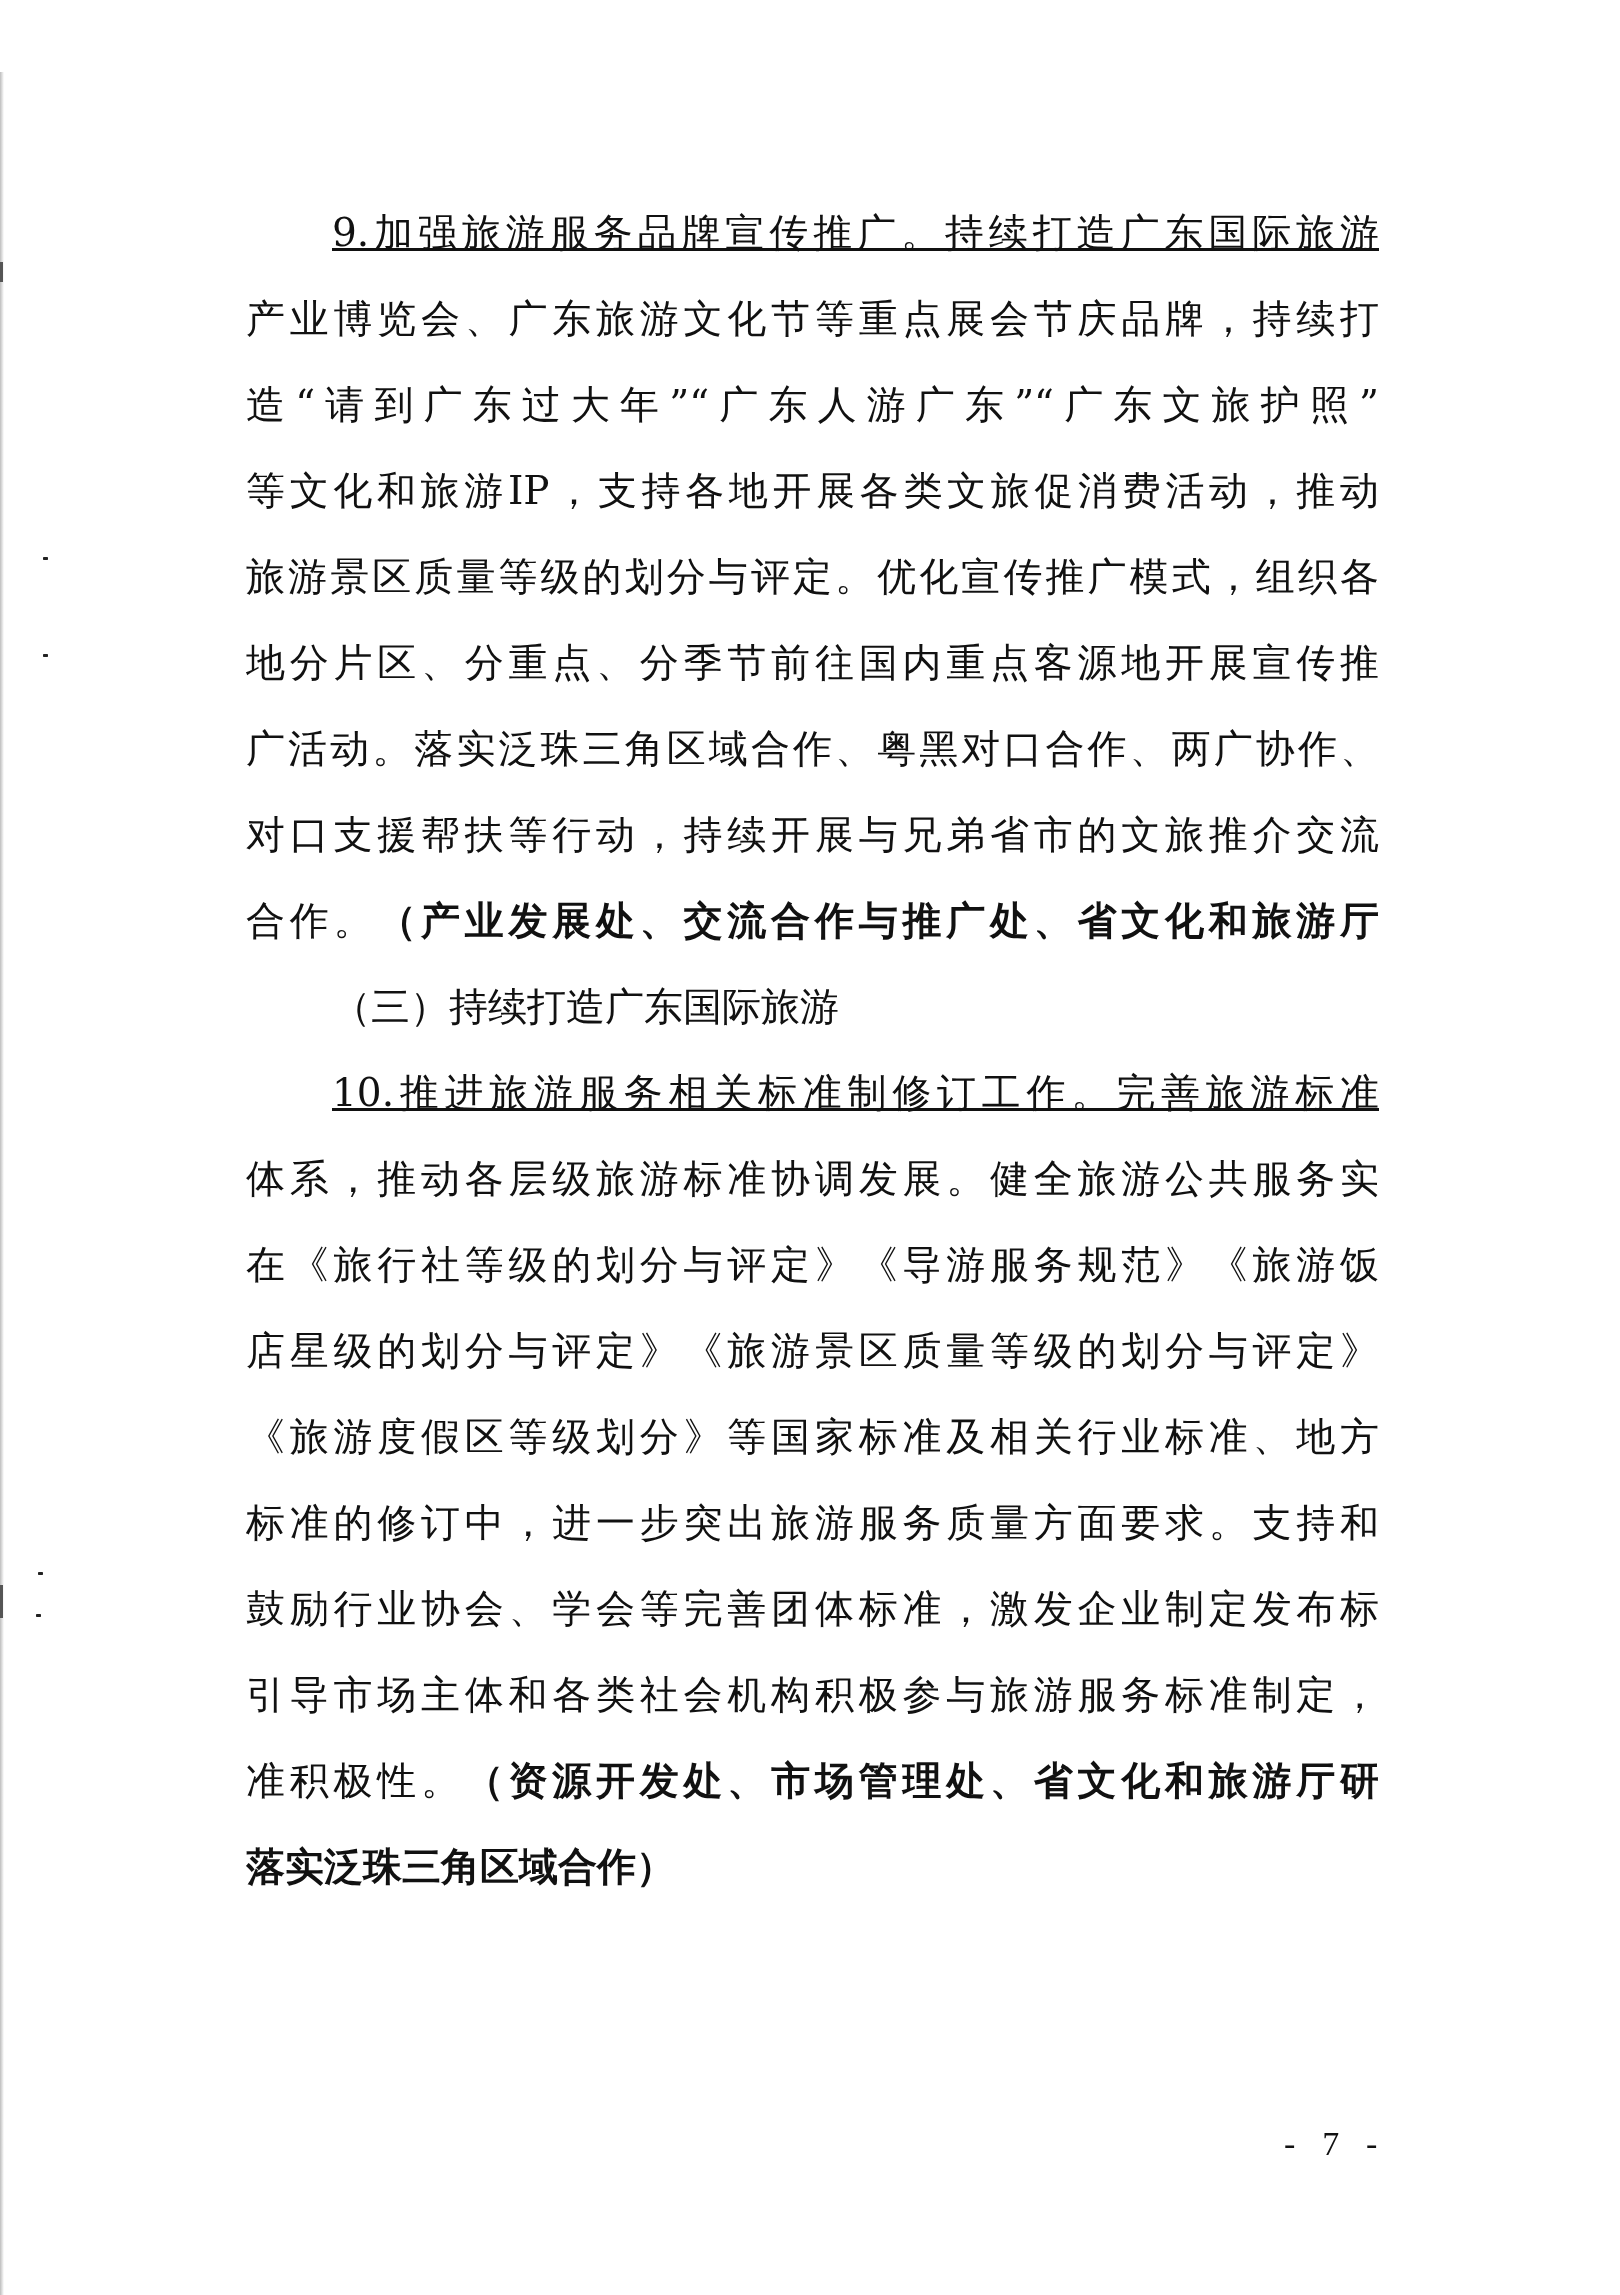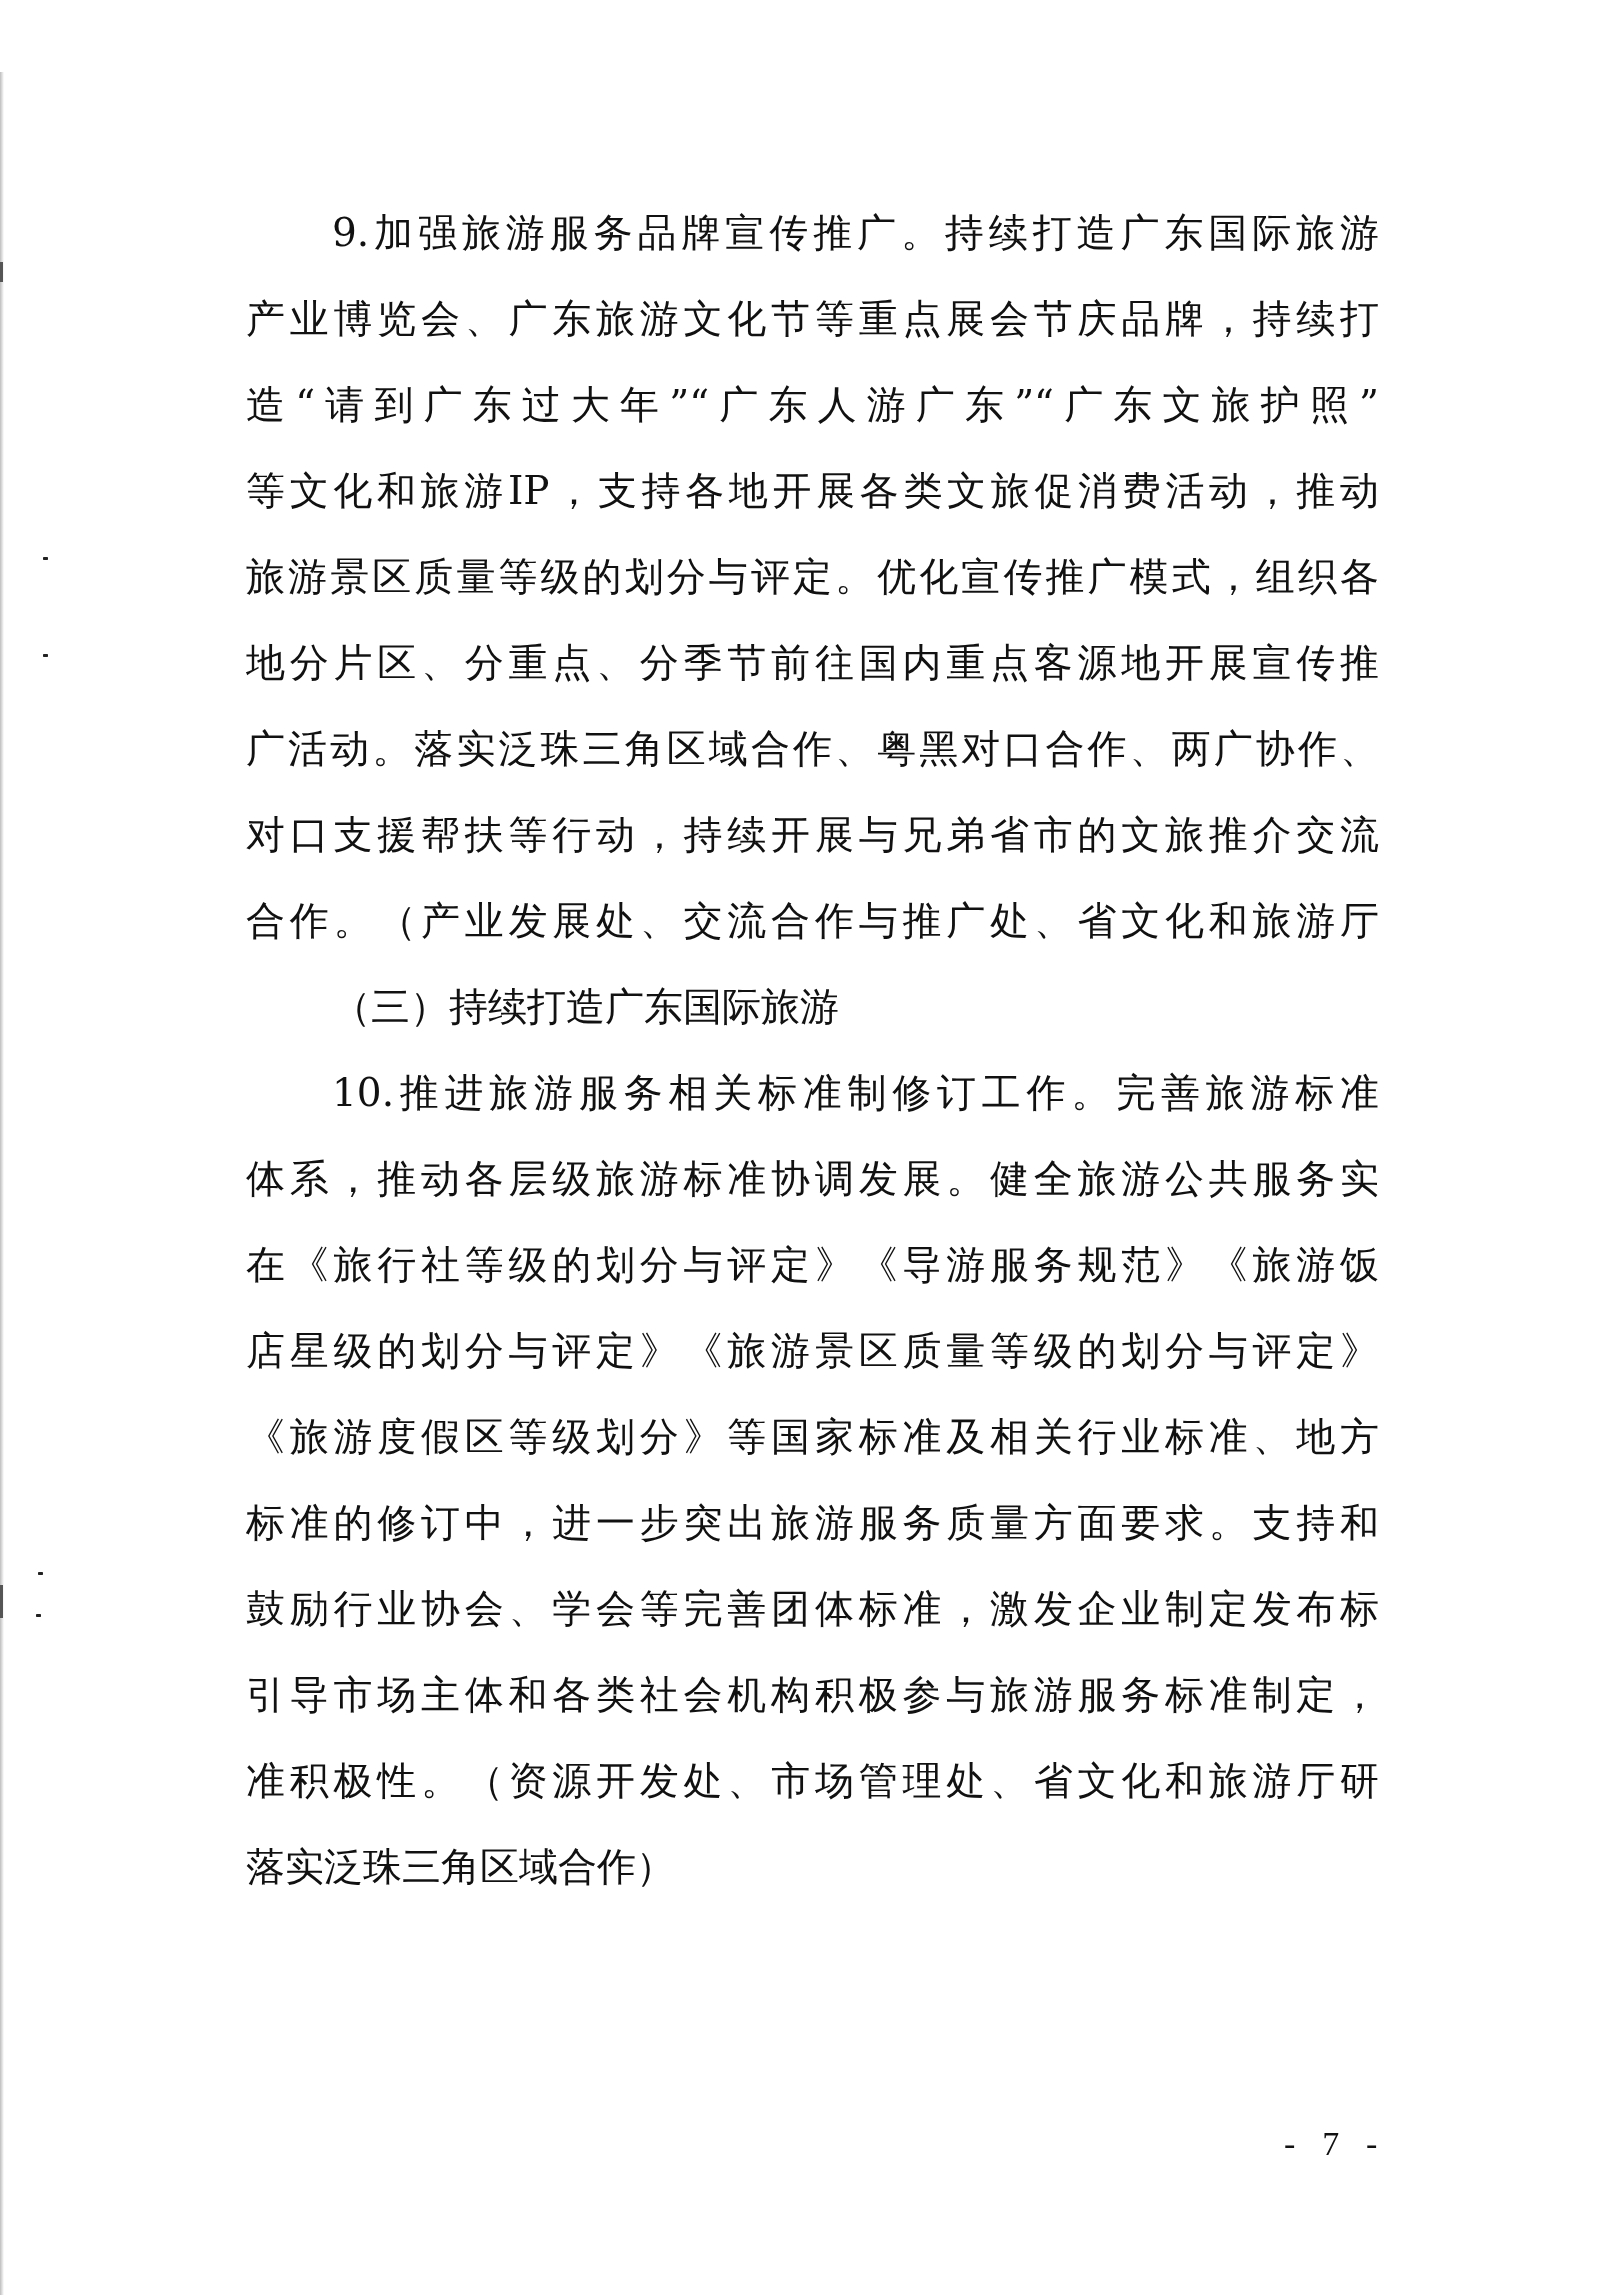--- a/index.html
+++ b/index.html
@@ -49,24 +49,25 @@
     white-space: nowrap;
     text-align: justify;
     text-align-last: justify;
     letter-spacing: 0;
   }
   .line.last {
     text-align-last: left;
   }
   .indent {
     padding-left: 86px;
+    text-decoration: underline;
   }
   .bold {
     font-family: "DejaVu Sans", "Liberation Sans", sans-serif;
-    font-weight: normal;
+    font-weight: bold;
   }
   .heading {
     padding-left: 86px;
     text-align-last: left;
   }
   .page-number {
     position: absolute;
     left: 1284px;
     top: 2125px;
     font-size: 34px;

